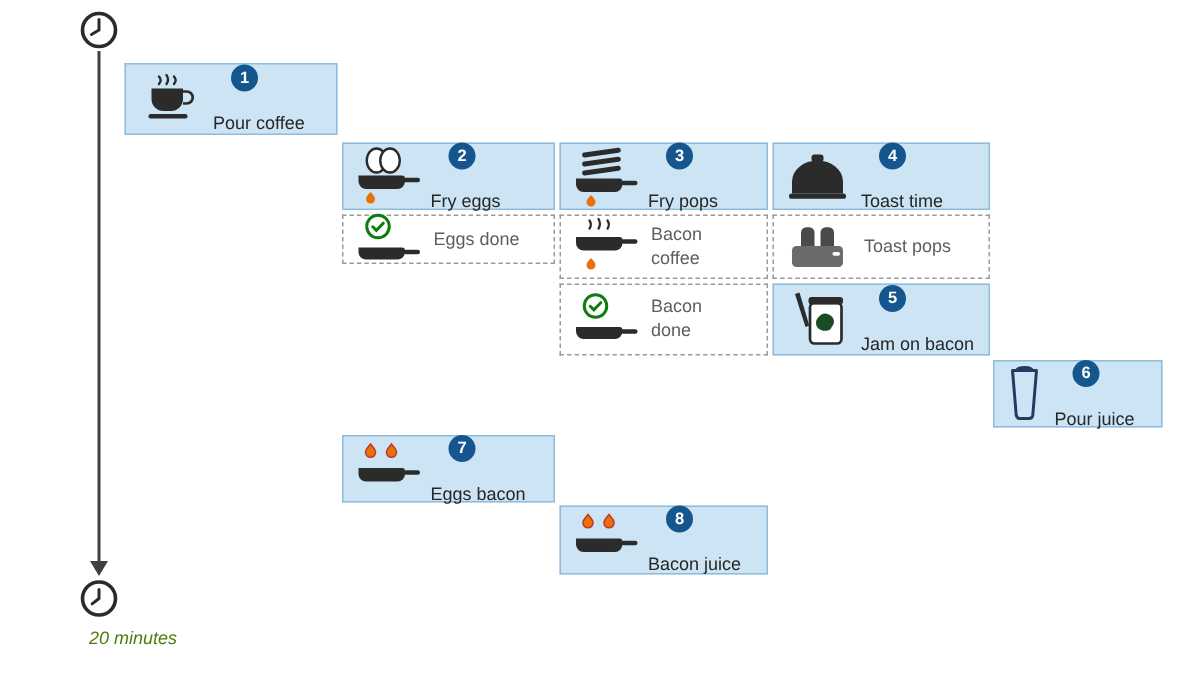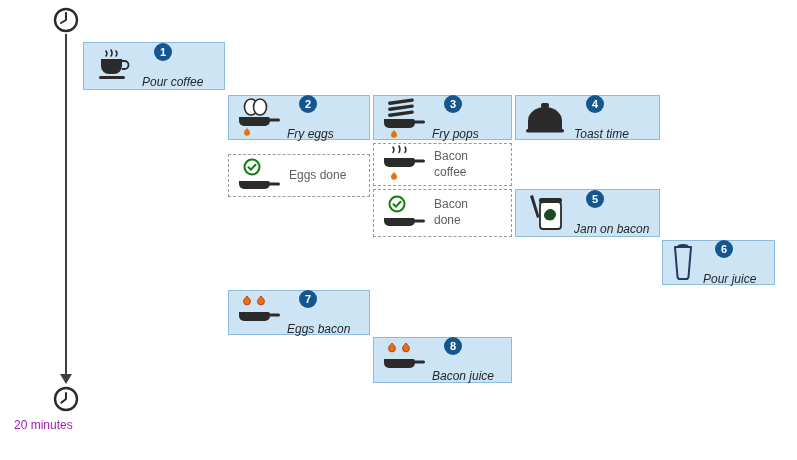--- a/index.html
+++ b/index.html
@@ -14,33 +14,33 @@
     position:absolute; display:flex; align-items:center; gap:8px;
     padding:3px 6px; background:#ffffff; border:1px dashed #9a9a9a;
   }
   .icon { flex:0 0 auto; display:flex; align-items:center; justify-content:center; width:46px; }
   .icon.narrow { width:28px; }
   .txt { display:flex; flex-direction:column; align-items:flex-start; }
   .badge {
     width:18px; height:18px; border-radius:50%; background:#15568f; color:#fff;
     font-size:11px; font-weight:bold; line-height:18px; text-align:center; margin-left:12px;
   }
-  .lbl { font-size:12px; color:#262626; margin-top:14px; white-space:nowrap;font-style:italic; }
+  .lbl { font-size:12px; color:#262626; margin-top:14px; white-space:nowrap; }
   .elbl { font-size:12px; color:#5e5e5e; line-height:1.3; }
   .elbl span { display:block; }
 
   .tl-line { position:absolute; left:65px; top:34px; width:2px; height:340px; background:#404040; }
   .tl-arrow {
     position:absolute; left:60px; top:374px; width:0; height:0;
     border-left:6px solid transparent; border-right:6px solid transparent; border-top:10px solid #404040;
   }
   .clock { position:absolute; display:block; }
   .tl-caption {
-    position:absolute; left:14px; top:417px; width:104px; text-align:left;
-    font-size:12px; color:#a21caf; line-height:1.35;
+    position:absolute; left:14px; top:417px; width:104px; text-align:right;
+    font-size:12px; color:#4d7c0f; line-height:1.35;font-style:italic;
   }
   .tl-caption span { display:block; }
 </style>
 </head>
 <body>
 
 <div class="canvas">
 
   <span class="clock" style="left:53px;top:7px">
     <svg width="26" height="26" viewBox="0 0 26 26">
@@ -121,21 +121,21 @@
         <path d="M4 28v-8a17 14 0 0 1 34 0v8z" fill="#2b2b2b"></path>
         <rect x="2" y="28" width="38" height="3.5" rx="1.7" fill="#2b2b2b"></rect>
       </svg>
     </span>
     <span class="txt">
       <span class="badge">4</span>
       <span class="lbl">Toast time</span>
     </span>
   </div>
 
-  <div class="event" style="left:228px;top:154px;width:142px;height:43px">
+  <div class="event" style="left:228px;top:143px;width:142px;height:33px">
     <span class="icon">
       <svg width="46" height="36" viewBox="0 0 46 36">
         <circle cx="17" cy="9" r="7.5" fill="#fff" stroke="#107c10" stroke-width="2"></circle>
         <path d="M13.5 9.2l2.4 2.4 4.6-4.8" fill="none" stroke="#107c10" stroke-width="2" stroke-linecap="round"></path>
         <path d="M4 23h29a2 2 0 0 1 2 2v1a5 5 0 0 1-5 5H9a5 5 0 0 1-5-5z" fill="#2b2b2b"></path>
         <rect x="34" y="24.5" width="11" height="3" rx="1.5" fill="#2b2b2b"></rect>
       </svg>
     </span>
     <span class="elbl">
       <span>Eggs done</span>
@@ -155,20 +155,34 @@
         <rect x="34" y="14.5" width="11" height="3" rx="1.5" fill="#2b2b2b"></rect>
         <path d="M14 27c1.8 2.2 3 2.8 3 4.7a3 3 0 0 1-6 0c0-1.9 1.2-2.5 3-4.7z" fill="#e8710a"></path>
       </svg>
     </span>
     <span class="elbl">
       <span>Bacon</span>
       <span>coffee</span>
     </span>
   </div>
 
+  <div class="event" style="left:515px;top:143px;width:145px;height:43px">
+    <span class="icon">
+      <svg width="42" height="34" viewBox="0 0 42 34">
+        <path d="M10 16V7a3.5 3.5 0 0 1 3.5-3.5h2A3.5 3.5 0 0 1 19 7v9z" fill="#4a4a4a"></path>
+        <path d="M23 16V7a3.5 3.5 0 0 1 3.5-3.5h2A3.5 3.5 0 0 1 32 7v9z" fill="#4a4a4a"></path>
+        <rect x="4" y="16" width="34" height="14" rx="3" fill="#6b6b6b"></rect>
+        <rect x="31" y="20" width="5" height="2.5" rx="1.2" fill="#fff"></rect>
+      </svg>
+    </span>
+    <span class="elbl">
+      <span>Toast pops</span>
+      <span></span>
+    </span>
+  </div>
 
   <div class="event" style="left:373px;top:189px;width:139px;height:48px">
     <span class="icon">
       <svg width="46" height="36" viewBox="0 0 46 36">
         <circle cx="17" cy="9" r="7.5" fill="#fff" stroke="#107c10" stroke-width="2"></circle>
         <path d="M13.5 9.2l2.4 2.4 4.6-4.8" fill="none" stroke="#107c10" stroke-width="2" stroke-linecap="round"></path>
         <path d="M4 23h29a2 2 0 0 1 2 2v1a5 5 0 0 1-5 5H9a5 5 0 0 1-5-5z" fill="#2b2b2b"></path>
         <rect x="34" y="24.5" width="11" height="3" rx="1.5" fill="#2b2b2b"></rect>
       </svg>
     </span>

